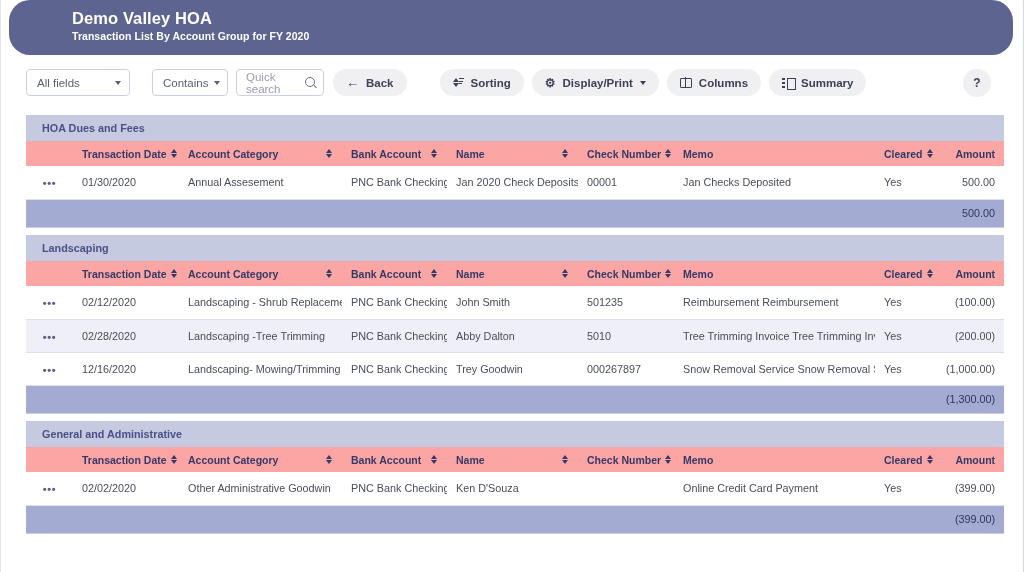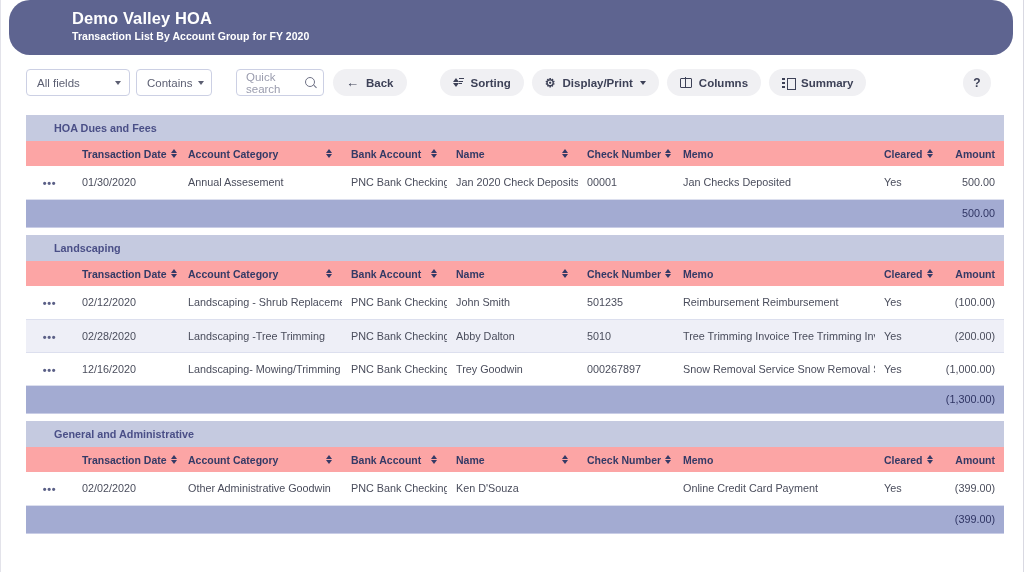--- a/index.html
+++ b/index.html
@@ -61,34 +61,34 @@
   }
   .select-box {
     border: 1px solid #ccd0e4;
     border-radius: 4px;
     background: #fff;
     padding: 0 8px 0 10px;
     justify-content: space-between;
     color: #5c5f72;
   }
   .select-all-fields { width: 104px; }
-  .select-contains { width: 76px; margin-left: 6px; }
+  .select-contains { width: 76px; margin-left: 22px; }
   .caret-down {
     width: 0; height: 0;
     border-left: 3.5px solid transparent;
     border-right: 3.5px solid transparent;
     border-top: 4.5px solid #5c5f72;
     margin-left: 6px;
   }
   .search-box {
     width: 88px;
     border: 1px solid #ccd0e4;
     border-radius: 4px;
     background: #fff;
-    margin-left: 24px;
+    margin-left: 8px;
     padding: 0 7px 0 9px;
     justify-content: space-between;
     color: #9a9cae;
   }
   .search-box .ph { font-size: 11.5px; }
   .mag {
     width: 11px; height: 11px;
     position: relative;
     flex: none;
   }
@@ -192,21 +192,21 @@
   table.grid col.c-bank   { width: 105px; }
   table.grid col.c-name   { width: 131px; }
   table.grid col.c-check  { width: 96px; }
   table.grid col.c-memo   { width: 201px; }
   table.grid col.c-clear  { width: 60px; }
   table.grid col.c-amt    { width: 69px; }
 
   tr.group-band td {
     background: #c5cae0;
     height: 26px;
-    padding: 0 0 0 28px;
+    padding: 0 0 0 16px;
     color: #4a4f87;
     font-size: 10.8px;
     font-weight: bold;
   }
   tr.col-head td {
     background: #fca5a5;
     height: 25px;
     color: #343a66;
     font-size: 10.5px;
     font-weight: bold;

